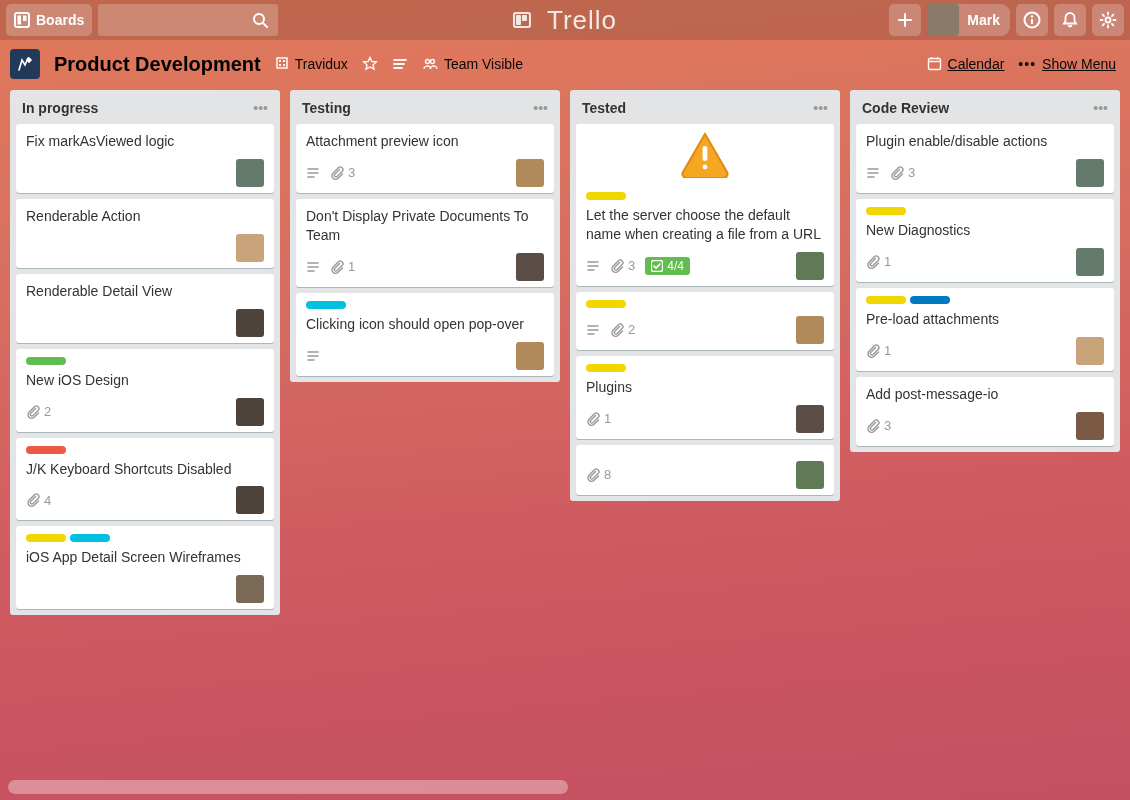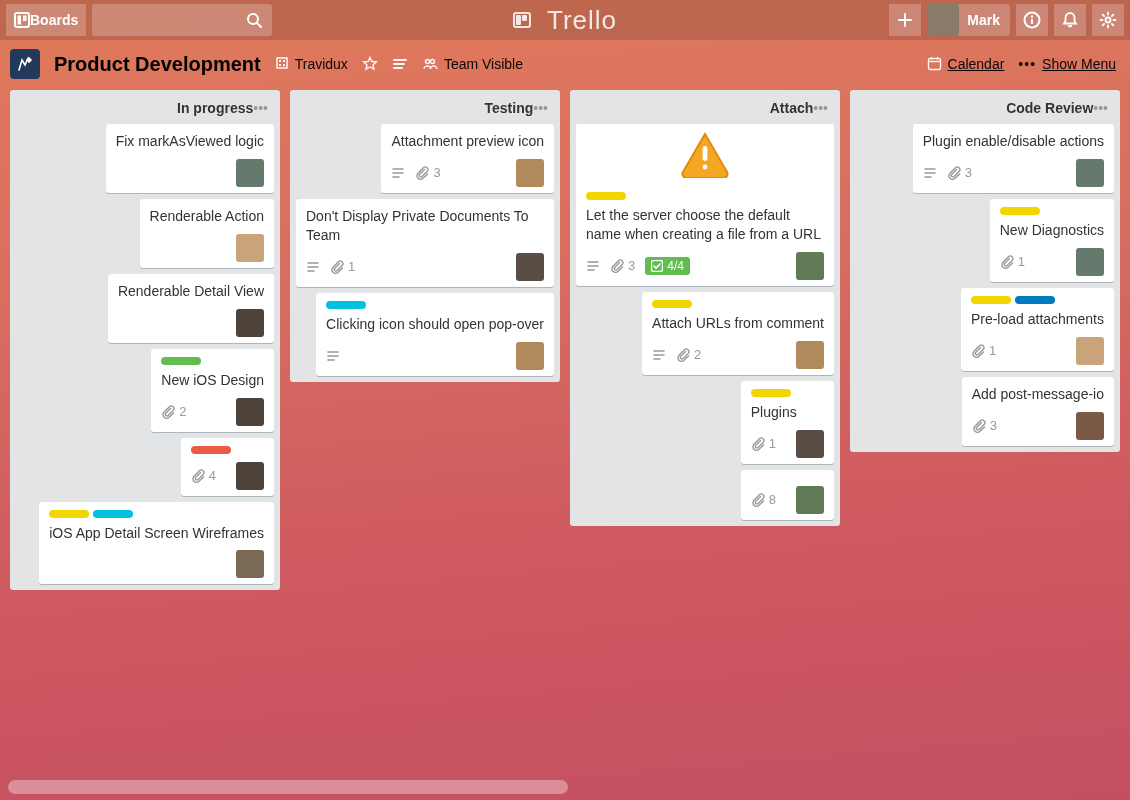--- a/index.html
+++ b/index.html
@@ -15,28 +15,29 @@
     height: 40px;
     background: rgba(0,0,0,0.14);
     display: flex;
     align-items: center;
     padding: 0 6px;
     gap: 6px;
   }
   .tb-btn {
     height: 32px;
     background: rgba(255,255,255,0.22);
-    border-radius: 0;
+    border-radius: 5px;
     display: inline-flex;
     align-items: center;
     justify-content: center;
     color: #fff;
     font-size: 14px;
     font-weight: 700;
     padding: 0 8px;
+    gap: 6px;
     cursor: pointer;
   }
   .tb-btn.square { width: 32px; padding: 0; }
   .search {
     height: 32px; width: 180px;
     background: rgba(255,255,255,0.22);
     border-radius: 3px;
     display: flex; align-items: center; justify-content: flex-end;
     padding: 0 10px; color: #fff;
   }
@@ -50,21 +51,21 @@
   .logo-board {
     width: 18px; height: 16px; border: 2px solid rgba(255,255,255,0.85);
     border-radius: 3px; display: inline-flex; padding: 1px; gap: 1px;
   }
   .logo-board span { background: rgba(255,255,255,0.85); width: 5px; border-radius: 1px; }
   .logo-board span:first-child { height: 100%; }
   .logo-board span:last-child { height: 60%; }
   .spacer { flex: 1; }
   .user-btn {
     height: 32px; background: rgba(255,255,255,0.22);
-    border-radius: 3px; display: flex; align-items: center; gap: 8px;
+    border-radius: 9px; display: flex; align-items: center; gap: 8px;
     padding-right: 10px; color: #fff; font-weight: 700; font-size: 14px; cursor: pointer;
   }
   .avatar {
     width: 32px; height: 32px; border-radius: 3px; background: #8a7a6a;
     display: inline-block;
   }
 
   
   .boardhdr {
     height: 44px; padding: 4px 14px 0 10px;
@@ -84,21 +85,21 @@
   .board {
     flex: 1; overflow-x: auto; overflow-y: hidden;
     padding: 6px 10px 0 10px;
     display: flex; gap: 10px; align-items: flex-start;
   }
   .list {
     width: 270px; flex: 0 0 270px;
     background: #e2e4e6;
     border-radius: 3px;
     padding: 6px;
-    display: flex; flex-direction: column; gap: 6px; align-items: flex-end;
+    display: flex; flex-direction: column; gap: 6px;
   }
   .list-hdr {
     display: flex; align-items: center; justify-content: space-between;
     padding: 4px 6px 2px 6px;
   }
   .list-title { font-weight: 700; font-size: 14px; color: #333; }
   .list-menu { color: #999; font-size: 14px; cursor: pointer; }
 
   .card {
     background: #fff; border-radius: 3px;
@@ -321,20 +322,21 @@
             <span>2</span>
           </span>
           <span class="spacer"></span>
           <span class="card-avatar" style="background:#4d433a;"></span>
         </div>
       </div>
       <div class="card">
         <div class="labels">
           <span class="lbl orange"></span>
         </div>
+        <div>J/K Keyboard Shortcuts Disabled</div>
         <div class="meta">
           <span class="meta-item">
             <svg width="14" height="14" viewBox="0 0 14 14">
               <path d="M9.5 3.5L4.8 8.2a1.6 1.6 0 0 0 2.3 2.3l5-5A2.6 2.6 0 0 0 8.4 1.8L3 7.2a3.6 3.6 0 0 0 5.1 5.1l4.4-4.4" fill="none" stroke="#999" stroke-width="1.4" stroke-linecap="round"></path>
             </svg>
             <span>4</span>
           </span>
           <span class="spacer"></span>
           <span class="card-avatar" style="background:#4d433a;"></span>
         </div>
@@ -415,21 +417,21 @@
               </g>
             </svg>
           </span>
           <span class="spacer"></span>
           <span class="card-avatar" style="background:#b08a5a;"></span>
         </div>
       </div>
     </div>
     <div class="list">
       <div class="list-hdr">
-      <span class="list-title">Attach</span>
+      <span class="list-title">Tested</span>
       <span class="list-menu">•••</span>
     </div>
       <div class="card">
         <div class="cover">
           <svg width="52" height="48" viewBox="0 0 52 48">
   <path d="M26 4 L48 42 A4 4 0 0 1 44.5 48 H7.5 A4 4 0 0 1 4 42 Z" fill="#f5a623" stroke="#e08a10" stroke-width="2"></path>
   <circle cx="26" cy="37" r="2.4" fill="#fff"></circle>
             <rect x="23.6" y="16" width="4.8" height="15" rx="2.4" fill="#fff"></rect>
           </svg>
         </div>
@@ -461,21 +463,20 @@
             <span>4/4</span>
           </span>
           <span class="spacer"></span>
           <span class="card-avatar" style="background:#5f7a55;"></span>
         </div>
       </div>
       <div class="card">
         <div class="labels">
           <span class="lbl yellow"></span>
         </div>
-        <div>Attach URLs from comment</div>
         <div class="meta">
           <span class="meta-item">
             <svg width="14" height="14" viewBox="0 0 14 14">
               <g stroke="#999" stroke-width="1.6" stroke-linecap="round">
                 <line x1="2" y1="3" x2="12" y2="3"></line>
                 <line x1="2" y1="7" x2="12" y2="7"></line>
                 <line x1="2" y1="11" x2="8" y2="11"></line>
               </g>
             </svg>
           </span>

